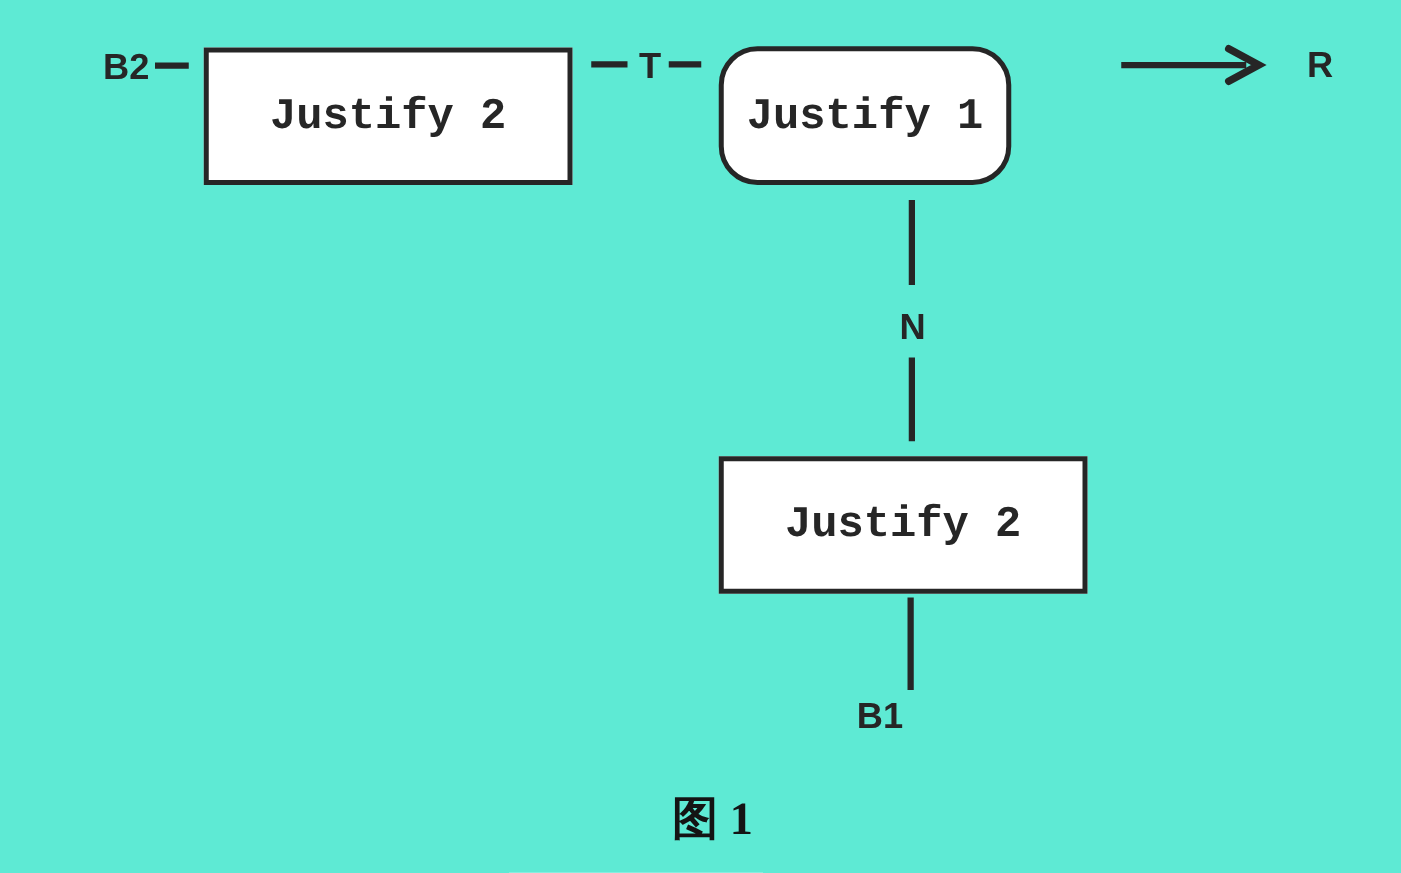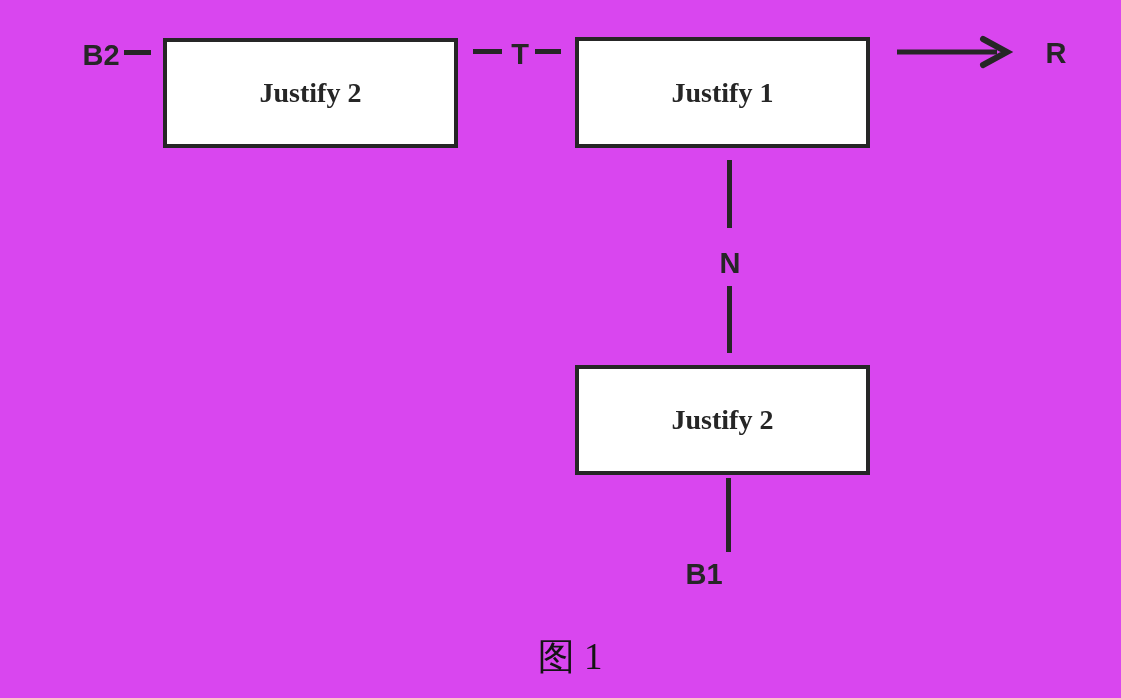--- a/index.html
+++ b/index.html
@@ -21,23 +21,23 @@
     white-space: nowrap;
     line-height: 1;
   }
   .node {
     position: absolute;
     border: 4px solid var(--ink);
     background: #ffffff;
     display: flex;
     align-items: center;
     justify-content: center;
-    font-family: Liberation Serif, serif;
+    font-family: Liberation Mono, monospace;
     font-weight: 600;
-    font-size: 28px;
+    font-size: 35px;
     color: var(--ink);
     box-sizing: border-box;
   }
   .hdash {
     position: absolute;
     height: 5px;
     background: var(--ink);
   }
   .vline {
     position: absolute;
@@ -49,39 +49,40 @@
     overflow: visible;
   }
   .caption {
     position: absolute;
     transform: translate(-50%, -50%);
     font-family: "Liberation Serif", "DejaVu Serif", serif;
     font-size: 37px;
     color: #141414;
     white-space: nowrap;
     line-height: 1;
+    font-weight: bold;
   }
 </style>
 </head>
 <body>
 
-<div id="canvas" style="--ink: #262626; background: #d946ef;">
+<div id="canvas" style="--ink: #262626; background: #5eead4;">
 
   <span class="lbl" style="left:101px; top:55px;">B2</span>
   <div class="hdash" style="left:124px; top:50px; width:27px;"></div>
 
   <div class="node" style="left:163px; top:38px; width:295px; height:110px;">
     <span>Justify 2</span>
   </div>
 
   <div class="hdash" style="left:473px; top:49px; width:29px;"></div>
   <span class="lbl" style="left:520px; top:54px;">T</span>
   <div class="hdash" style="left:535px; top:49px; width:26px;"></div>
 
-  <div class="node" style="left:575px; top:37px; width:295px; height:111px;">
+  <div class="node" style="left:575px; top:37px; width:234px; height:111px;border-radius:31px;">
     <span>Justify 1</span>
   </div>
 
   <svg class="arrow-svg" style="left:895px; top:35px;" width="118" height="36" viewBox="0 0 118 36" aria-hidden="true">
     <line x1="2" y1="17" x2="102" y2="17" stroke="#262626" stroke-width="5"></line>
     <polyline points="88,4 112,17 88,30" fill="none" stroke="#262626" stroke-width="6" stroke-linecap="round" stroke-linejoin="miter"></polyline>
   </svg>
   <span class="lbl" style="left:1056px; top:53px;">R</span>
 
   <div class="vline" style="left:727px; top:160px; height:68px;"></div>

